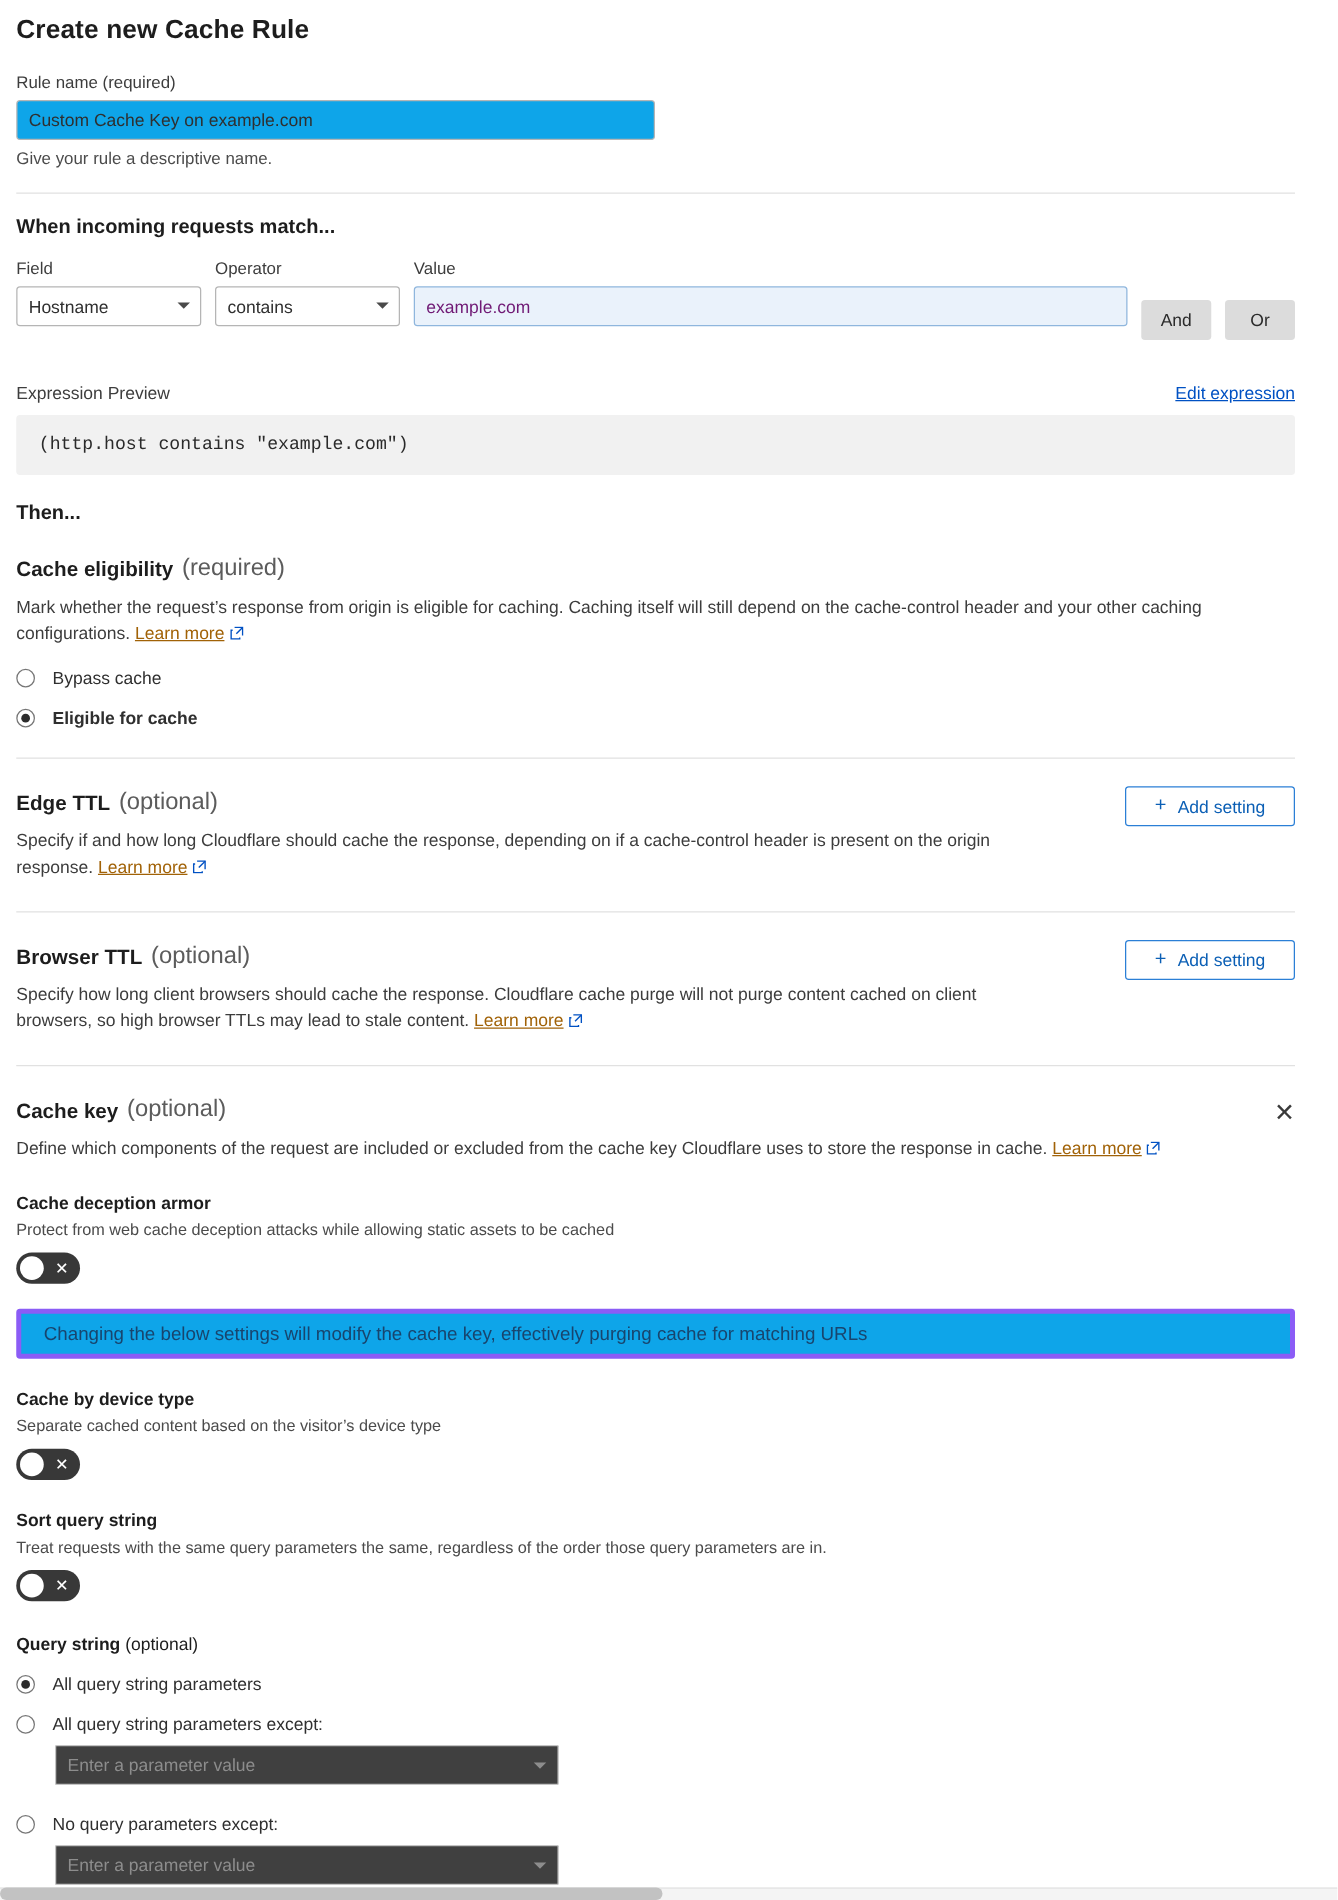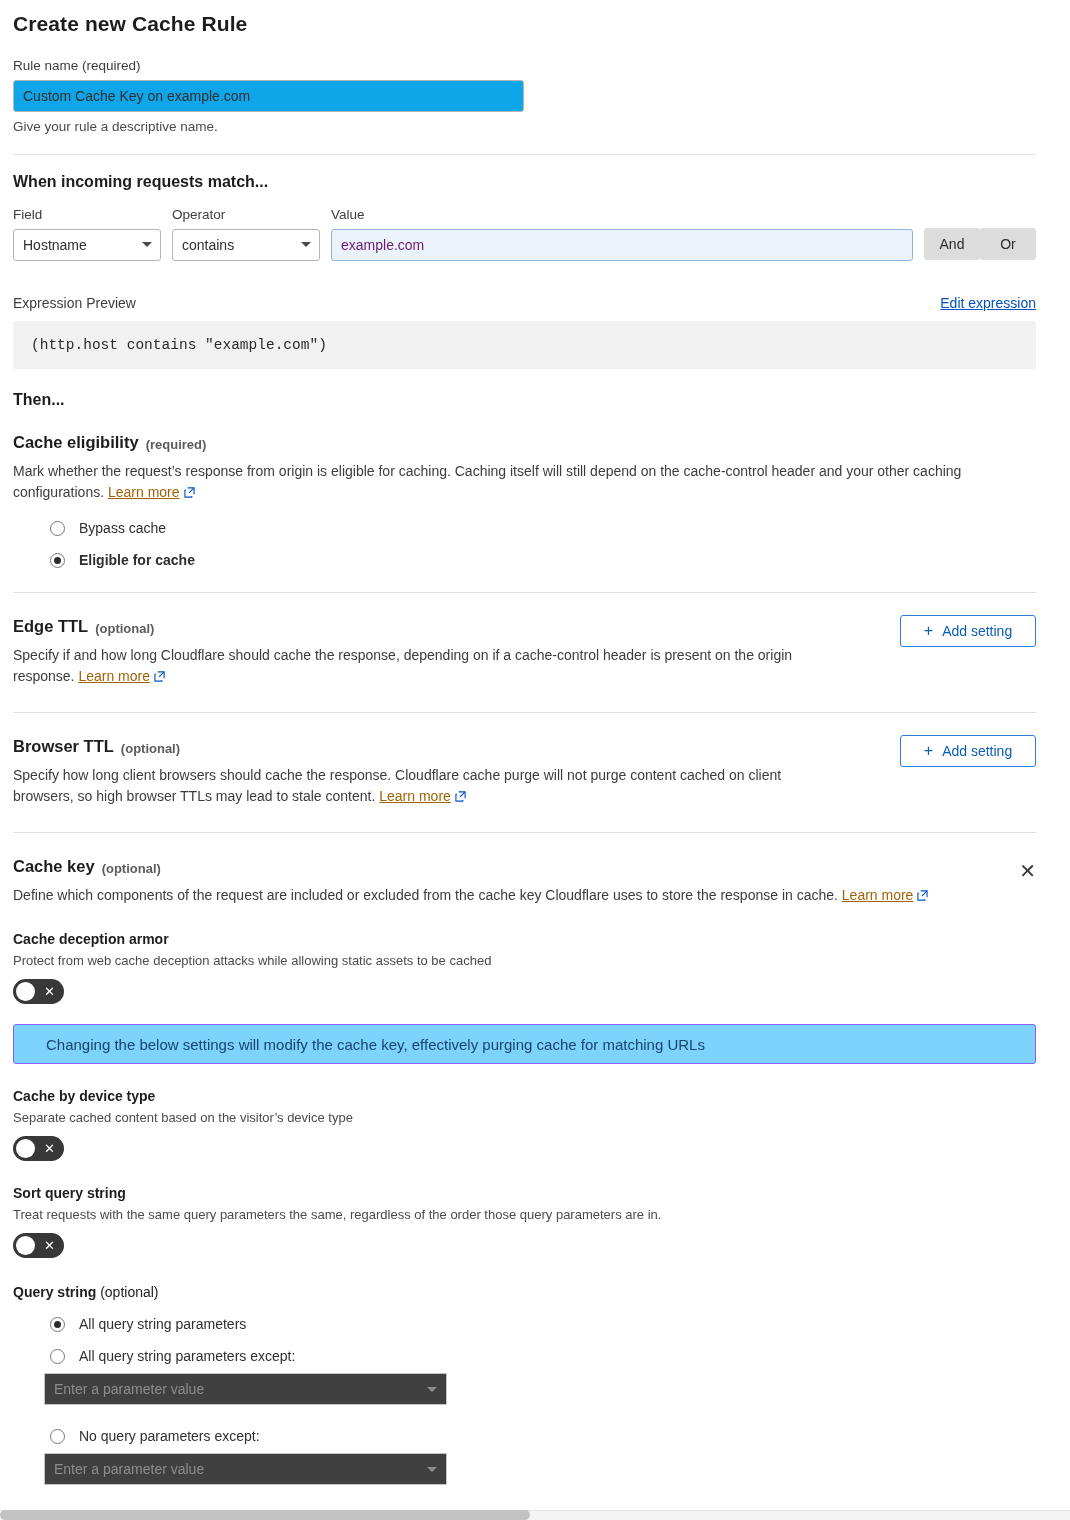--- a/index.html
+++ b/index.html
@@ -150,23 +150,23 @@
   .block-head {
     font-size: 16.5px;
     color: #1d1d1d;
     margin-top: 24px;
     display: flex;
     align-items: flex-end;
     gap: 7px;
   }
   .block-head .bt { font-weight: bold; }
   .optional {
-    font-size: 13px;
+    font-size: 19px;
     color: #5c5c5c;
-    font-weight: bold;
+    font-weight: normal;
   }
   .block-desc {
     font-size: 14px;
     line-height: 21px;
     color: #3c3c3c;
     margin-top: 9px;
     max-width: 1000px;
   }
   a.learn {
     color: #a16207;
@@ -178,21 +178,20 @@
     vertical-align: -1px;
     margin-left: 4px;
   }
   .radio-row {
     display: flex;
     align-items: center;
     gap: 14px;
     margin-top: 16px;
     font-size: 14px;
     color: #2f2f2f;
-    margin-left: 37px;
   }
   .radio {
     width: 15px; height: 15px;
     border: 1px solid #767676;
     border-radius: 50%;
     background: #fff;
     position: relative;
     flex: 0 0 auto;
     cursor: pointer;
   }
@@ -270,27 +269,27 @@
   }
   .toggle .x {
     position: absolute;
     right: 9px; top: 4px;
     color: #fff;
     font-size: 13px;
     line-height: 17px;
   }
   .notice {
     margin-top: 20px;
-    border: 1px solid #8b5cf6;
-    background: #7dd3fc;
+    border: 4px solid #8b5cf6;
+    background: #0ea5e9;
     border-radius: 3px;
     height: 40px;
     display: flex;
     align-items: center;
-    padding: 0 32px;
+    padding: 0 18px;
     font-size: 15px;
     color: #18456e;
   }
   .qs-head {
     font-size: 14px;
     margin-top: 26px;
     color: #1d1d1d;
   }
   .qs-head b { font-weight: bold; }
   .param-select-wrap {
@@ -370,21 +369,21 @@
         <select class="sel">
           <option>contains</option>
         </select>
         <span class="caret"></span>
       </div>
     </div>
     <div class="val-col">
       <div class="label-sm">Value</div>
       <input class="value-input" type="text" value="example.com" style="">
     </div>
-    <div style="margin-top:21px; display:flex; ">
+    <div style="margin-top:33px; display:flex; gap:11px;">
       <button class="logic-btn">And</button>
       <button class="logic-btn">Or</button>
     </div>
   </div>
 
   <div class="exp-header">
     <span class="exp-label">Expression Preview</span>
     <span class="exp-edit">Edit expression</span>
   </div>
   <div class="exp-box">

